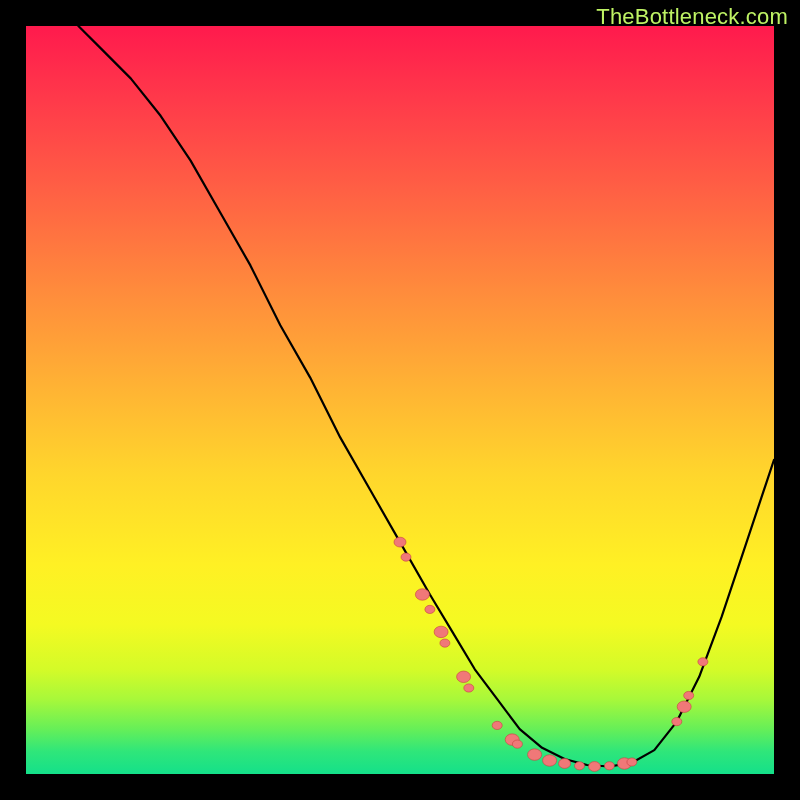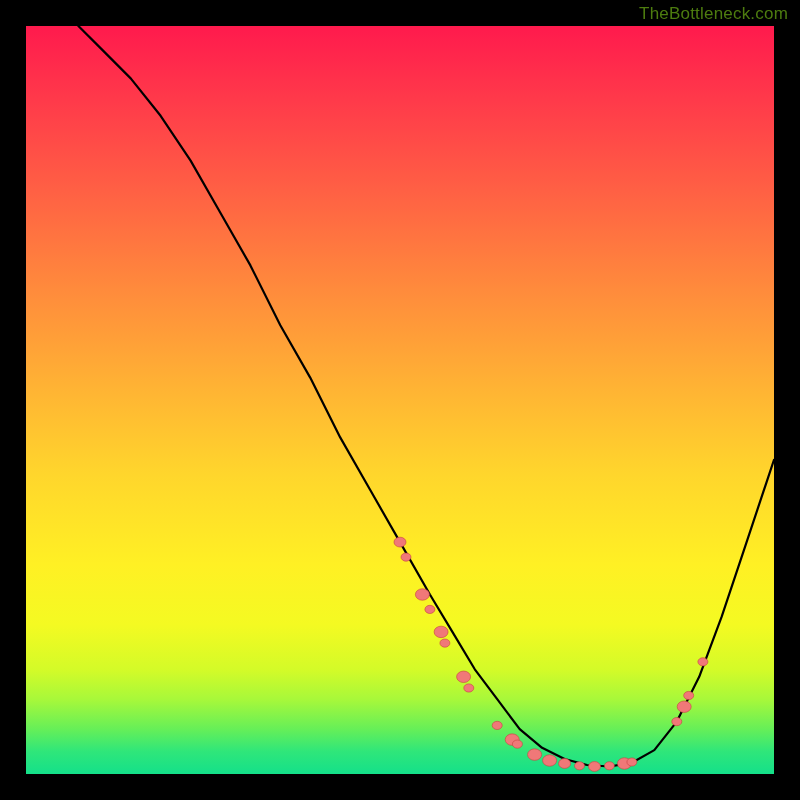--- a/index.html
+++ b/index.html
@@ -31,22 +31,22 @@
       #a8f83a 90%,
       #66ef58 94%,
       #2fe67a 97%,
       #14e08a 100%
     );
   }
   .watermark {
     position: absolute;
     top: 4px;
     right: 12px;
-    color: #4d7c0f;
-    font-size: 17px;
+    color: #bef264;
+    font-size: 22px;
     font-weight: 400;
     letter-spacing: 0.2px;
     user-select: none;
   }
   svg.plot {
     position: absolute;
     left: 0;
     top: 0;
     width: 748px;
     height: 748px;

